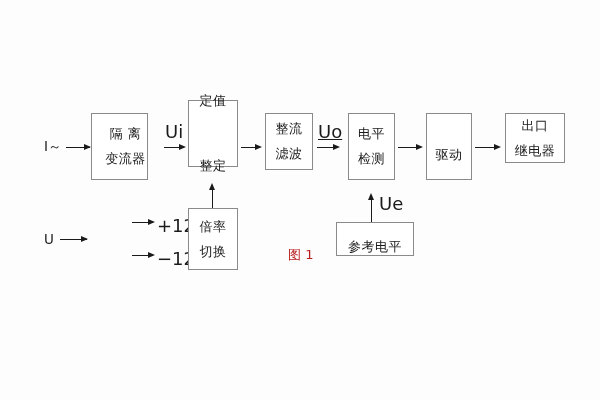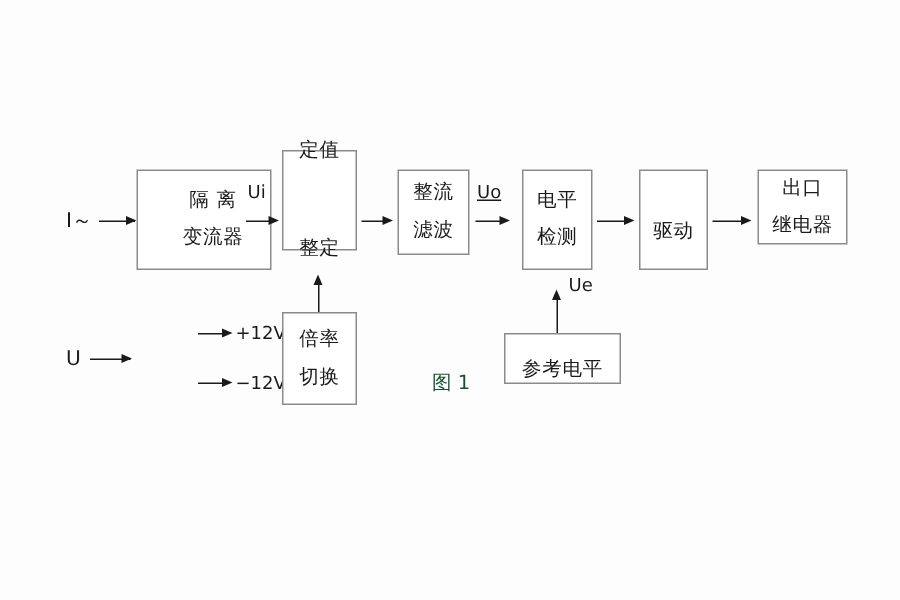--- a/index.html
+++ b/index.html
@@ -37,21 +37,21 @@
     white-space: nowrap;
   }
   .box .line + .line {
     margin-top: 11px;
   }
   .box.single .line {
     margin-top: 16px;
   }
   .lbl {
     position: absolute;
-    font-size: 12px;
+    font-size: 18px;
     color: #1a1a1a;
     white-space: nowrap;
   }
   .lbl.big {
     font-size: 13.5px;
   }
   .hline {
     position: absolute;
     height: 1px;
     background: #1a1a1a;
@@ -73,34 +73,34 @@
     position: absolute;
     width: 0;
     height: 0;
     border-left: 3.5px solid transparent;
     border-right: 3.5px solid transparent;
     border-bottom: 7px solid #1a1a1a;
   }
   .caption {
     position: absolute;
     font-size: 13px;
-    color: #14532d;
+    color: #b91c1c;
     white-space: nowrap;
   }
 </style>
 </head>
 <body>
 
 <div id="canvas">
 
   <div class="lbl big" style="left:44px; top:138px;">I～</div>
   <div class="hline" style="left:66px; top:147px; width:24px;"></div>
   <div class="arrow-r" style="left:84px; top:143.5px;"></div>
 
-  <div class="box" style="left:91px; top:113px; width:90px; height:67px;padding-left:12px;">
+  <div class="box" style="left:91px; top:113px; width:57px; height:67px;padding-left:12px;">
     <span class="line">隔 离</span>
     <span class="line">变流器</span>
   </div>
 
   <div class="lbl" style="left:165px; top:121px;">Ui</div>
   <div class="hline" style="left:164px; top:147px; width:17px;"></div>
   <div class="arrow-r" style="left:179px; top:143.5px;"></div>
 
   <div class="box" style="left:188px; top:100px; width:50px; height:67px;gap:40px;">
     <span class="line">定值</span>
@@ -159,17 +159,17 @@
 
   <div class="vline" style="left:212px; top:190px; height:18px;"></div>
   <div class="arrow-u" style="left:208.5px; top:183px;"></div>
 
   <div class="box single" style="left:336px; top:222px; width:78px; height:34px;">
     <span class="line">参考电平</span>
   </div>
 
   <div class="vline" style="left:371px; top:200px; height:22px;"></div>
   <div class="arrow-u" style="left:367.5px; top:193px;"></div>
-  <div class="lbl" style="left:379px; top:183px;">Ue</div>
+  <div class="lbl" style="left:379px; top:193px;">Ue</div>
 
   <div class="caption" style="left:288px; top:246px;">图 1</div>
 
 </div>
 
 </body></html>

